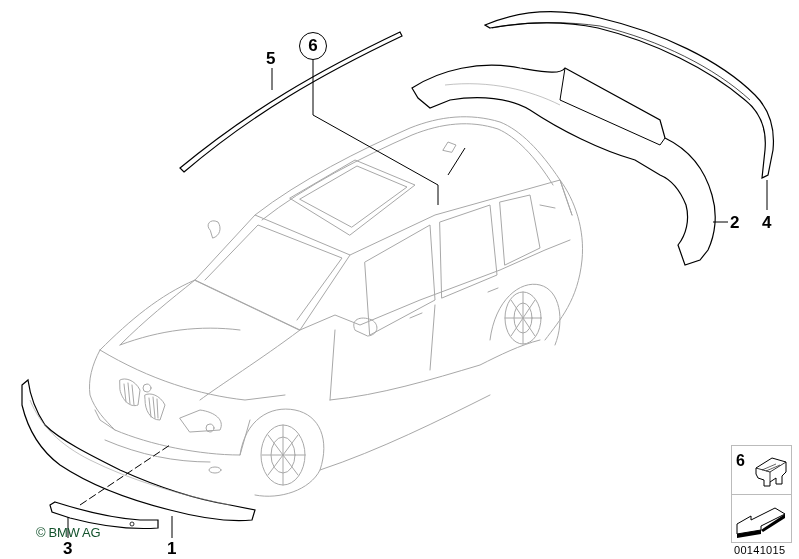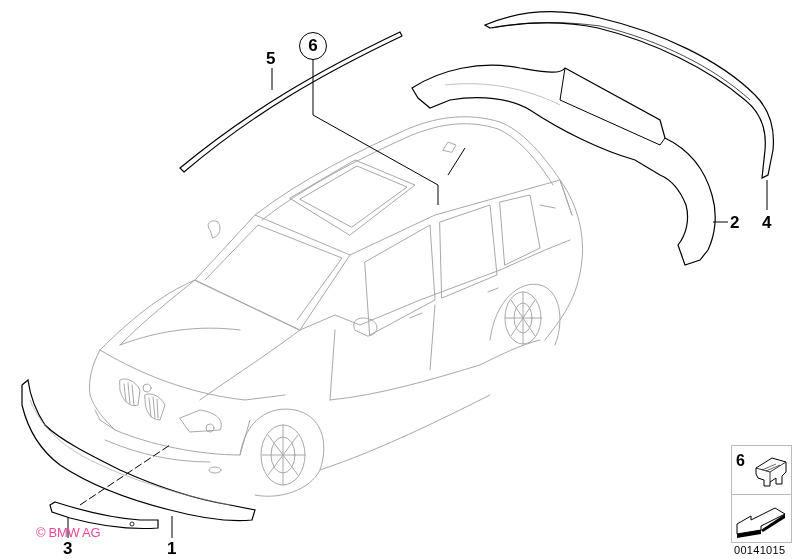--- a/index.html
+++ b/index.html
@@ -1,20 +1,20 @@
 <!DOCTYPE html>
 <html><head>
   <meta charset="utf-8">
   <style>
     html, body { margin: 0; padding: 0; background: #ffffff; }
     body { width: 799px; height: 559px; position: relative; overflow: hidden; font-family: "Liberation Sans", sans-serif; }
     #diagram { position: absolute; left: 0; top: 0; width: 799px; height: 559px; }
     .callout { position: absolute; font-family: "Liberation Sans", sans-serif; font-weight: bold; font-size: 17px; color: #000; line-height: 1; }
     .callout-circle { position: absolute; width: 28px; height: 28px; border: 1.6px solid #000; border-radius: 50%; display: flex; align-items: center; justify-content: center; font-weight: bold; font-size: 17px; box-sizing: border-box; background: #fff; }
-    .copyright { position: absolute; left: 36px; top: 525px; font-size: 13px; color: #ec4899; letter-spacing: -0.3px; font-family: "Liberation Sans", sans-serif; }
+    .copyright { position: absolute; left: 36px; top: 525px; font-size: 13px; color: #14532d; letter-spacing: -0.3px; font-family: "Liberation Sans", sans-serif; }
     .legend-box { position: absolute; left: 731px; top: 445px; width: 61px; height: 98px; border: 1px solid #bbb; background: #fff; box-sizing: border-box; }
     .legend-divider { position: absolute; left: 0; top: 48px; width: 100%; height: 1px; background: #bbb; }
     .legend-num { position: absolute; left: 4px; top: 6px; font-weight: bold; font-size: 16px; }
     .doc-number { position: absolute; left: 734px; top: 544px; font-size: 11px; color: #000; letter-spacing: 0.3px; }
   </style>
 </head>
 <body>
 
 <svg id="diagram" viewBox="0 0 799 559" xmlns="http://www.w3.org/2000/svg">
 

